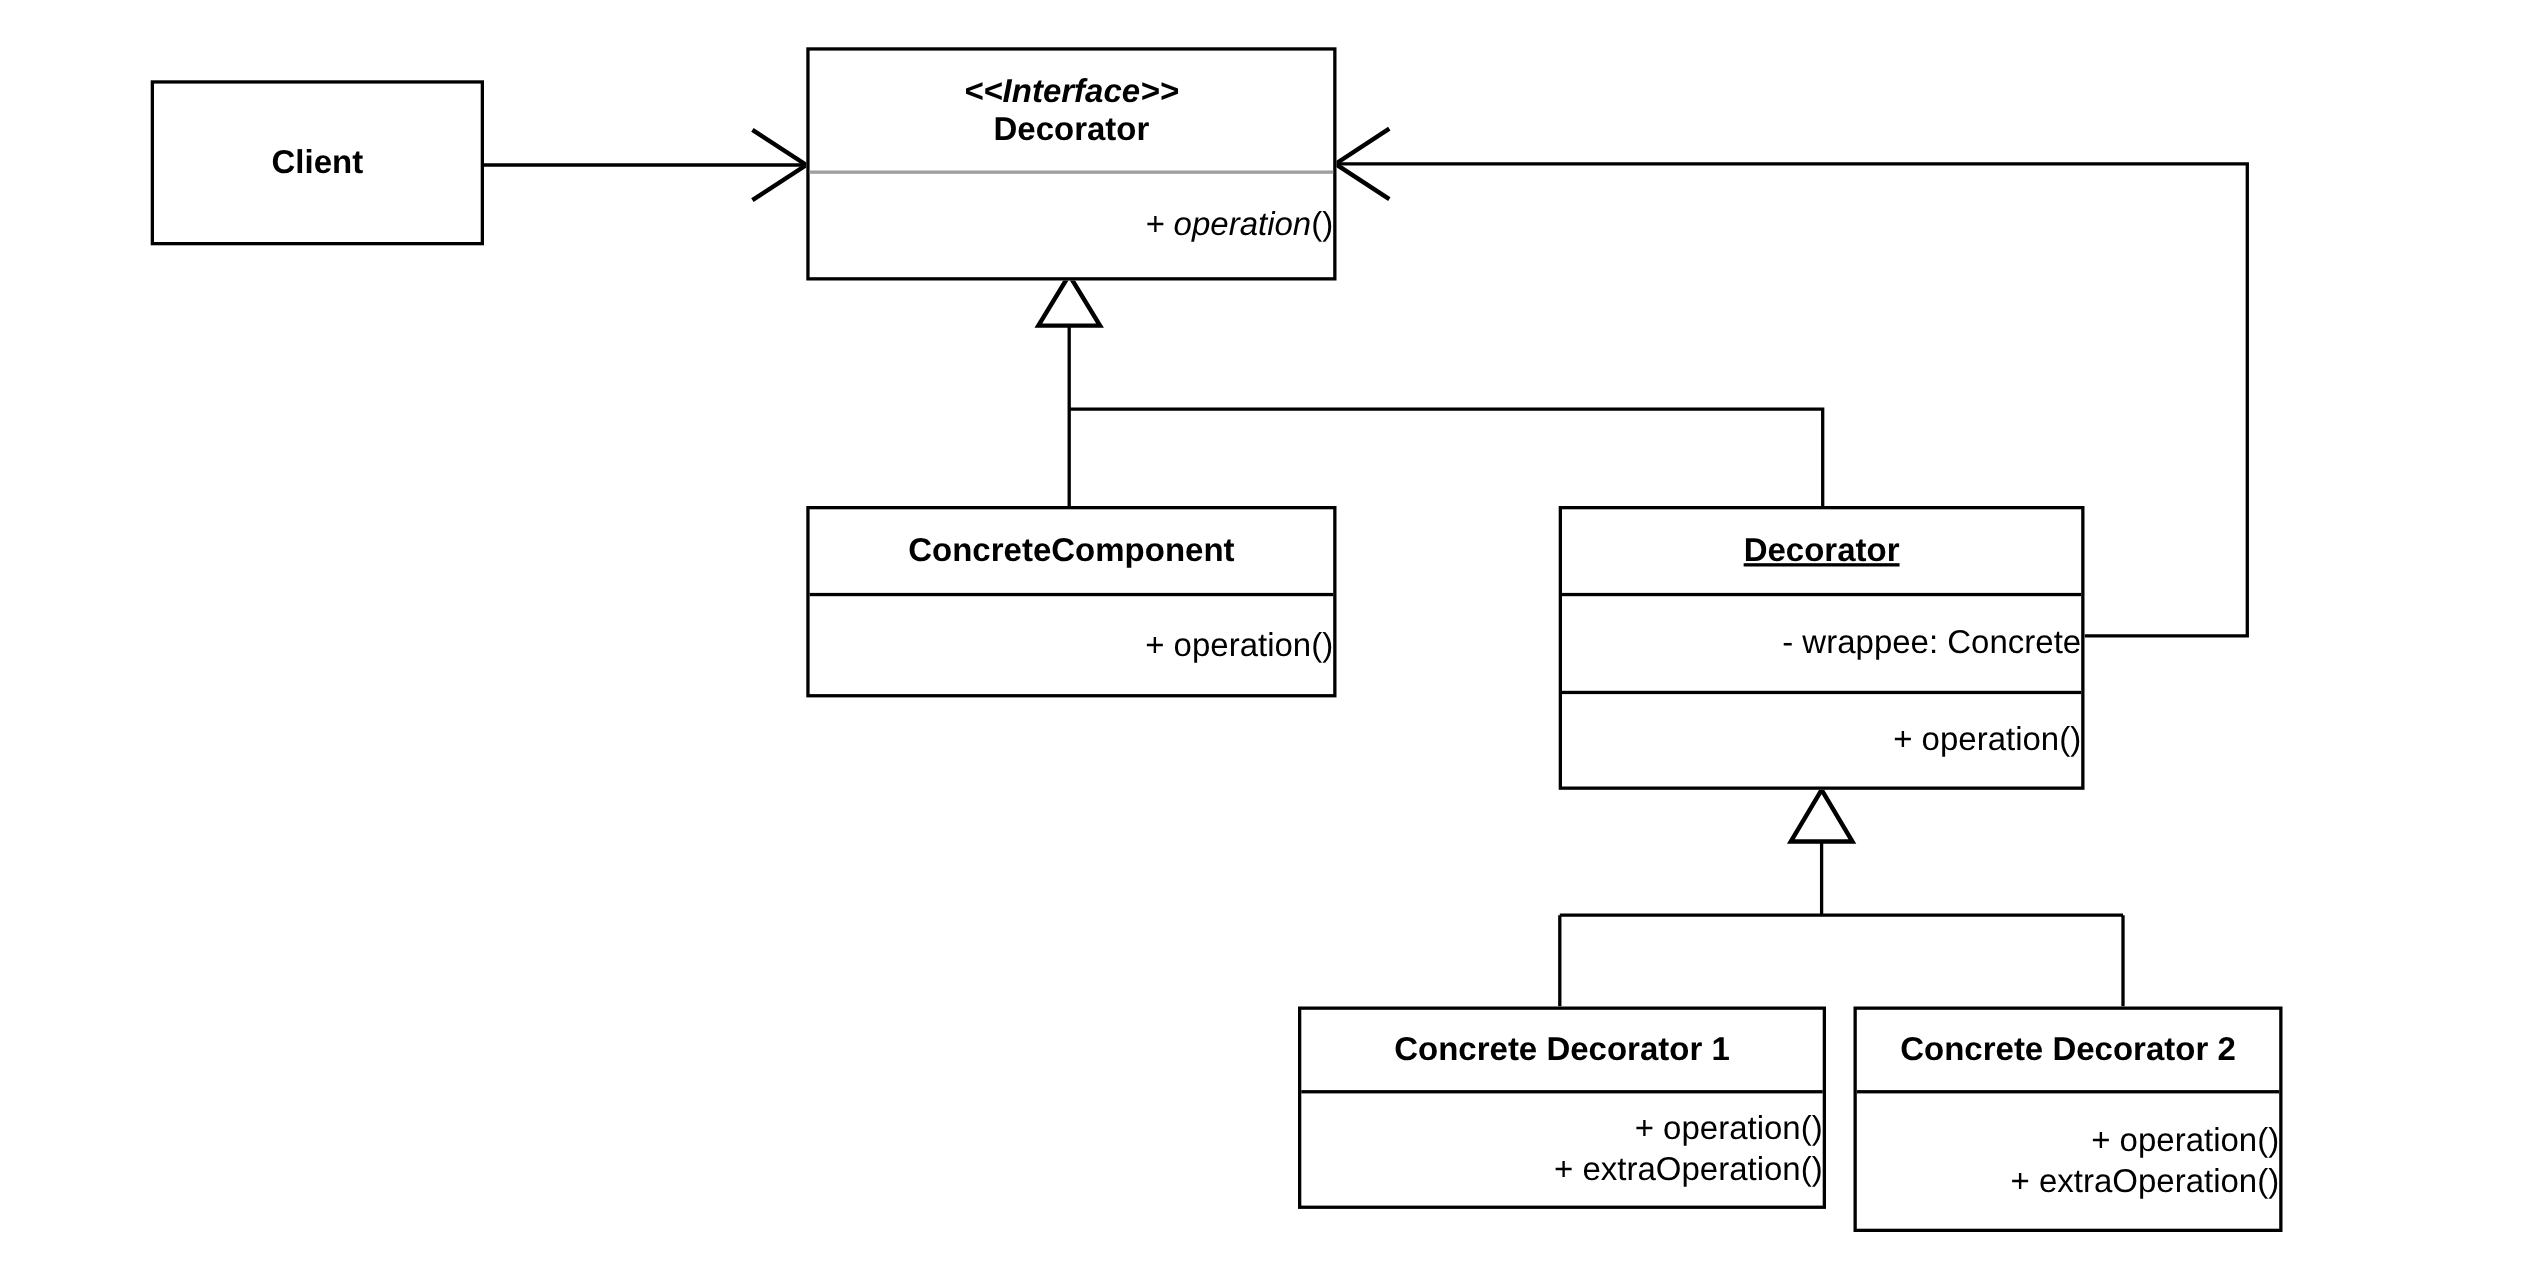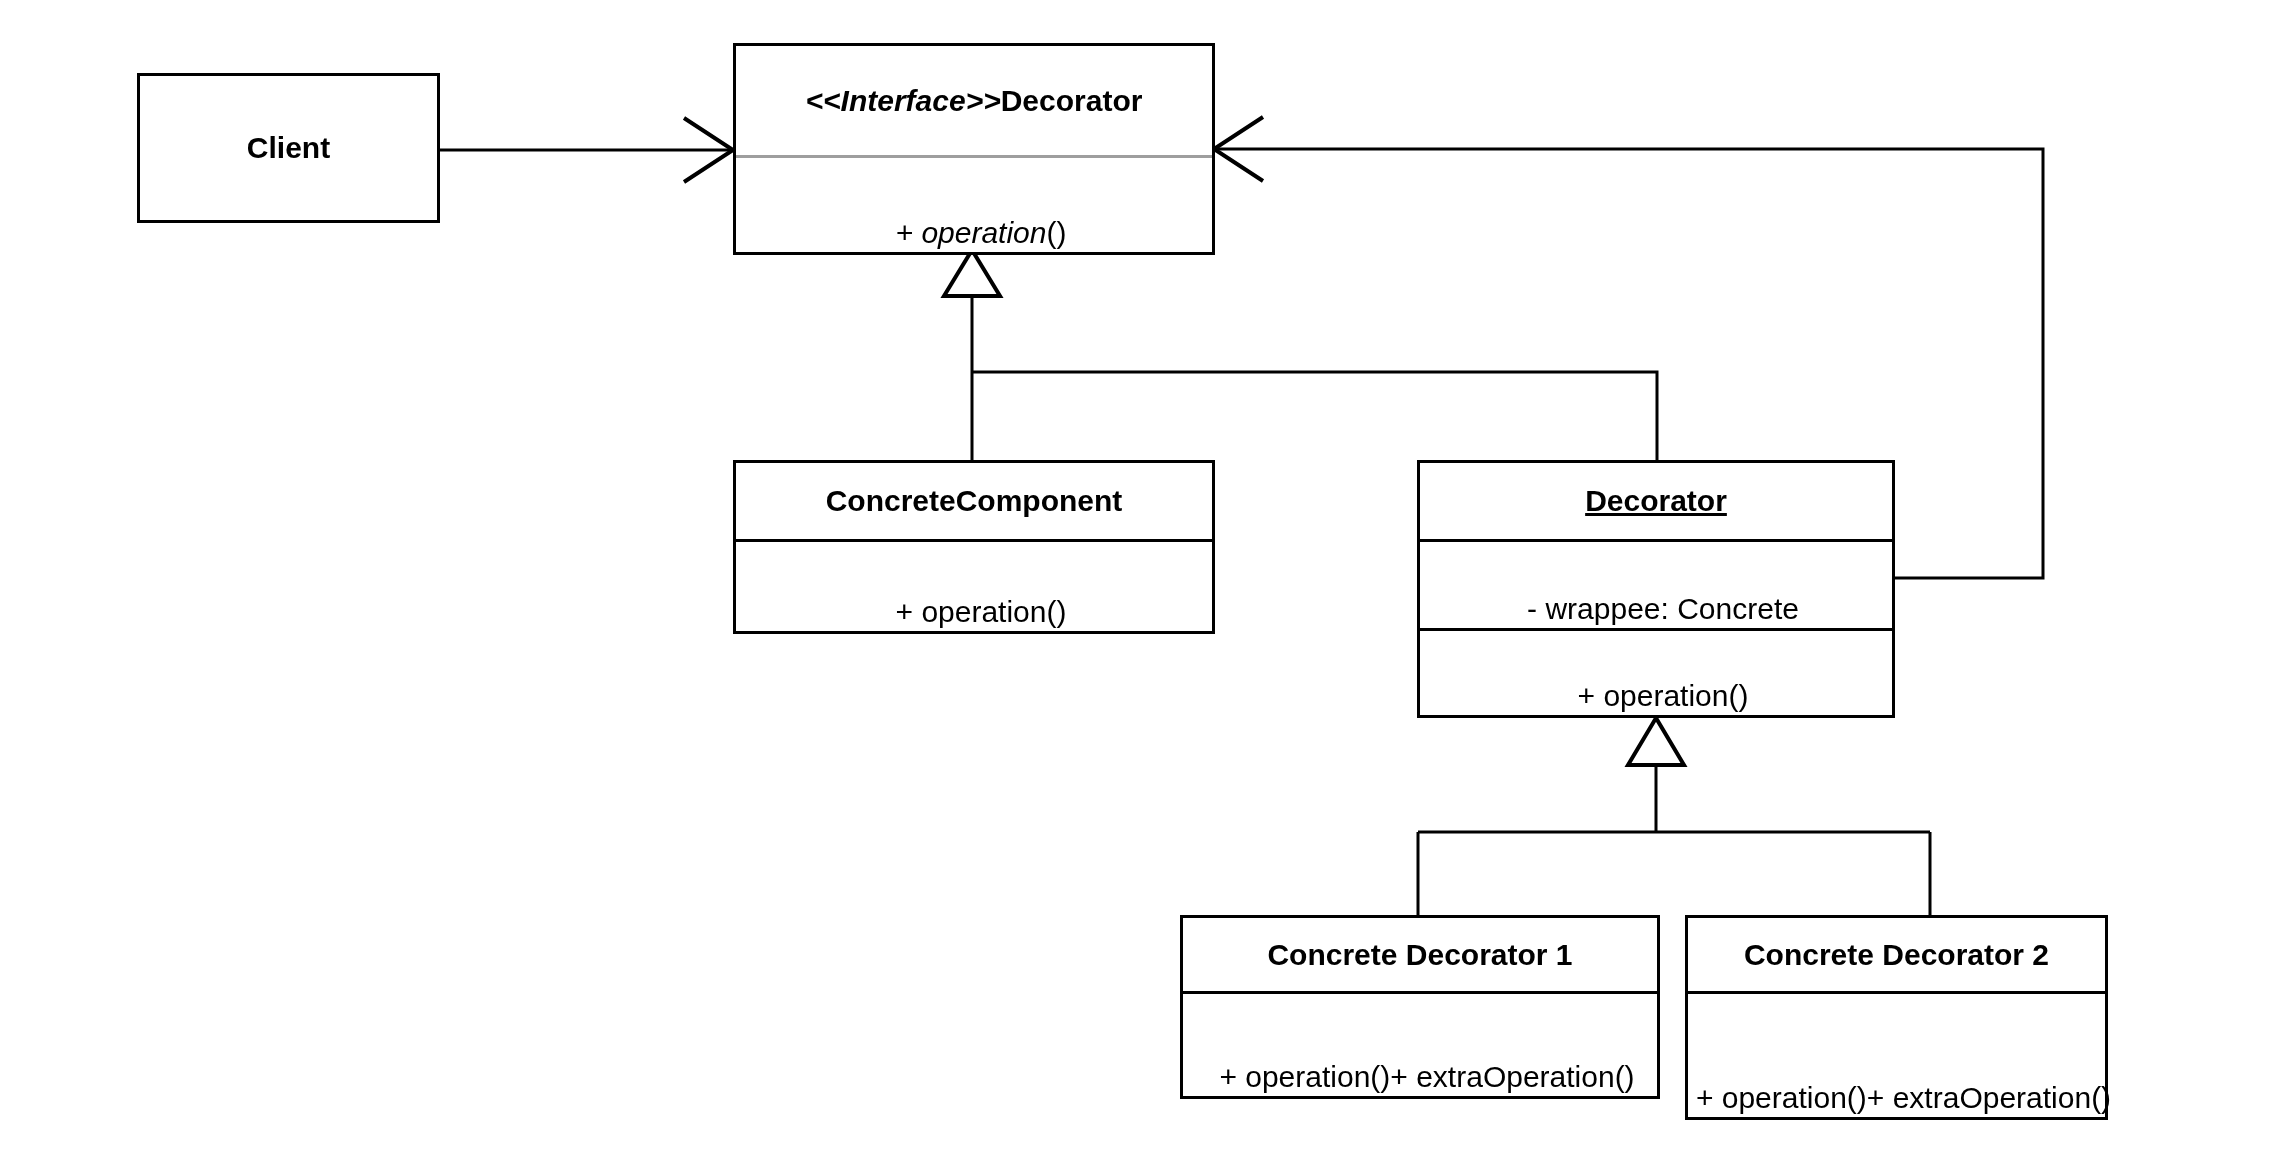--- a/index.html
+++ b/index.html
@@ -25,21 +25,21 @@
     box-sizing: border-box;
     background: #ffffff;
     border: 3px solid #000000;
     display: flex;
     flex-direction: column;
     z-index: 5;
   }
   .compartment {
     box-sizing: border-box;
     display: flex;
-    flex-direction: row;
+    flex-direction: column;
     justify-content: center;
   }
   .compartment.sep-black {
     border-top: 3px solid #000000;
   }
   .compartment.sep-gray {
     border-top: 3px solid #9e9e9e;
   }
   .cmp-title {
     align-items: center;
@@ -163,21 +163,21 @@
   <div class="uml-class" style="left:1180px; top:915px; width:480px; height:184px;">
     <div class="compartment cmp-title" style="height:73px;">
       <div class="class-name">Concrete Decorator 1</div>
     </div>
     <div class="compartment cmp-body sep-black" style="flex:1 1 auto;">
       <div class="member">+ operation()</div>
       <div class="member">+ extraOperation()</div>
     </div>
   </div>
 
-  <div class="uml-class" style="left:1685px; top:915px; width:423px; height:205px;">
+  <div class="uml-class" style="left:1685px; top:915px; width:390px; height:205px;">
     <div class="compartment cmp-title" style="height:73px;">
       <div class="class-name">Concrete Decorator 2</div>
     </div>
     <div class="compartment cmp-body sep-black" style="flex:1 1 auto;">
       <div class="member">+ operation()</div>
       <div class="member">+ extraOperation()</div>
     </div>
   </div>
 
 </div>

